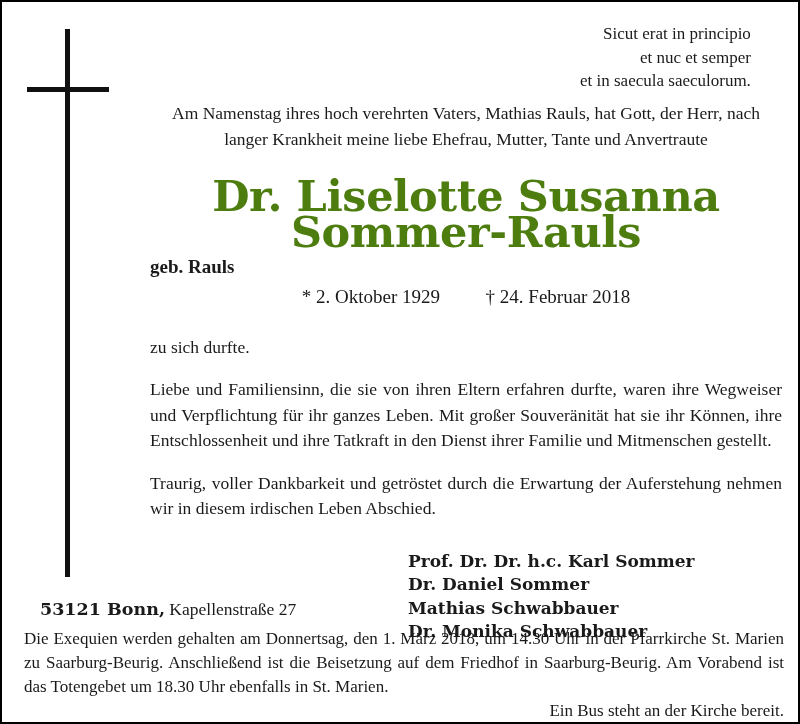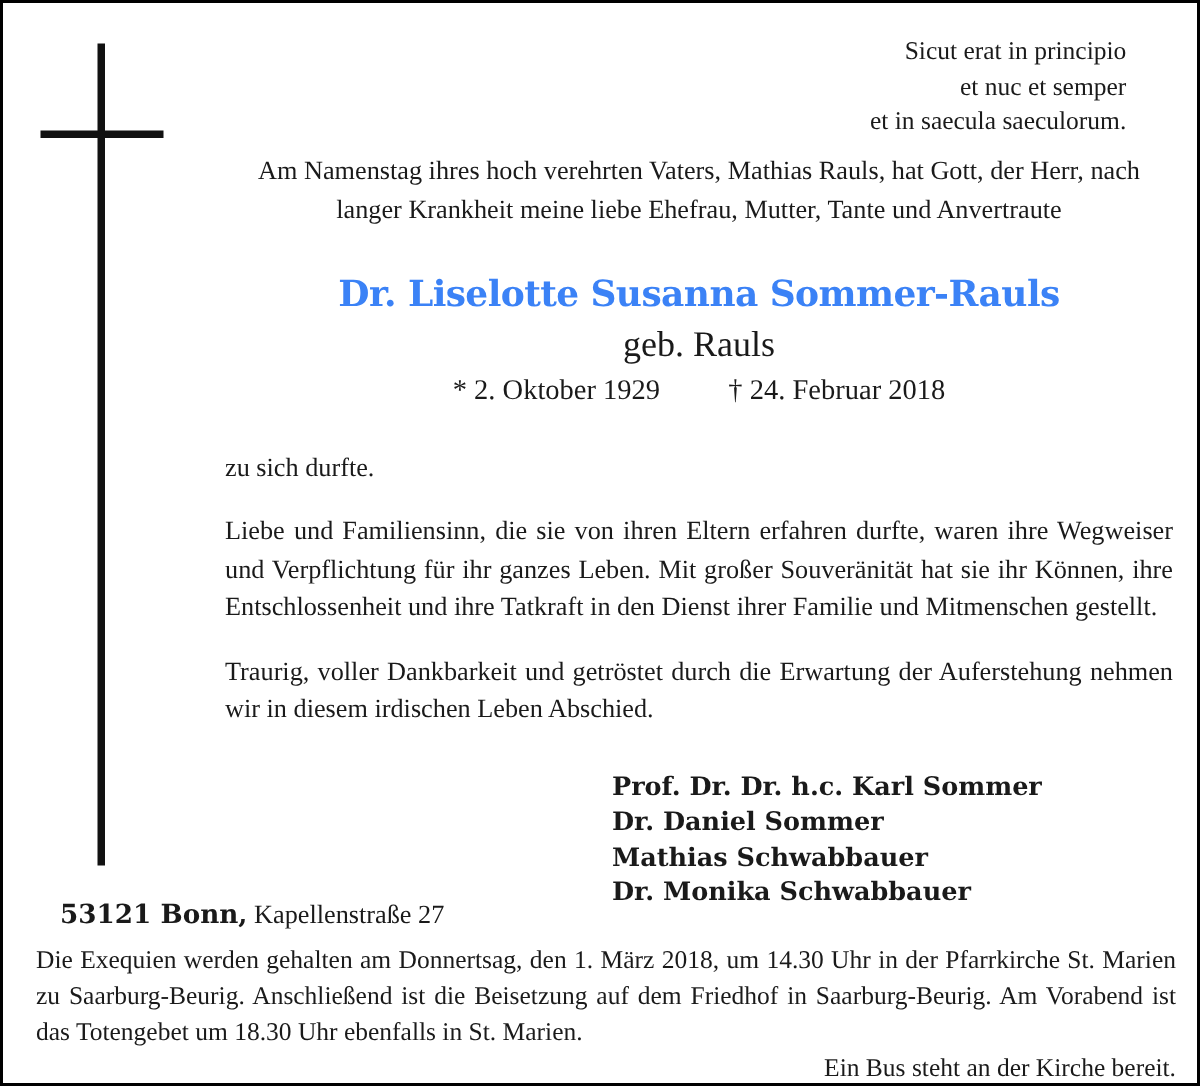--- a/index.html
+++ b/index.html
@@ -60,30 +60,30 @@
   .intro {
     font-size: 17.5px;
     line-height: 26px;
     text-align: center;
   }
   .name {
     margin-top: 26px;
     text-align: center;
     font-family: "DejaVu Serif", "Liberation Serif", serif;
     font-weight: bold;
-    font-size: 24px;
+    font-size: 43px;
     line-height: 36px;
     letter-spacing: -0.4px;
-    color: #3b82f6;
+    color: #4d7c0f;
   }
   .nee {
-    text-align: center;
-    font-size: 24px;
+    font-size: 19px;
     line-height: 25px;
     margin-top: 4px;
+    font-weight: bold;
   }
   .dates {
     text-align: center;
     font-size: 19px;
     line-height: 26px;
     margin-top: 5px;
   }
   .dates .gap {
     display: inline-block;
     width: 36px;

